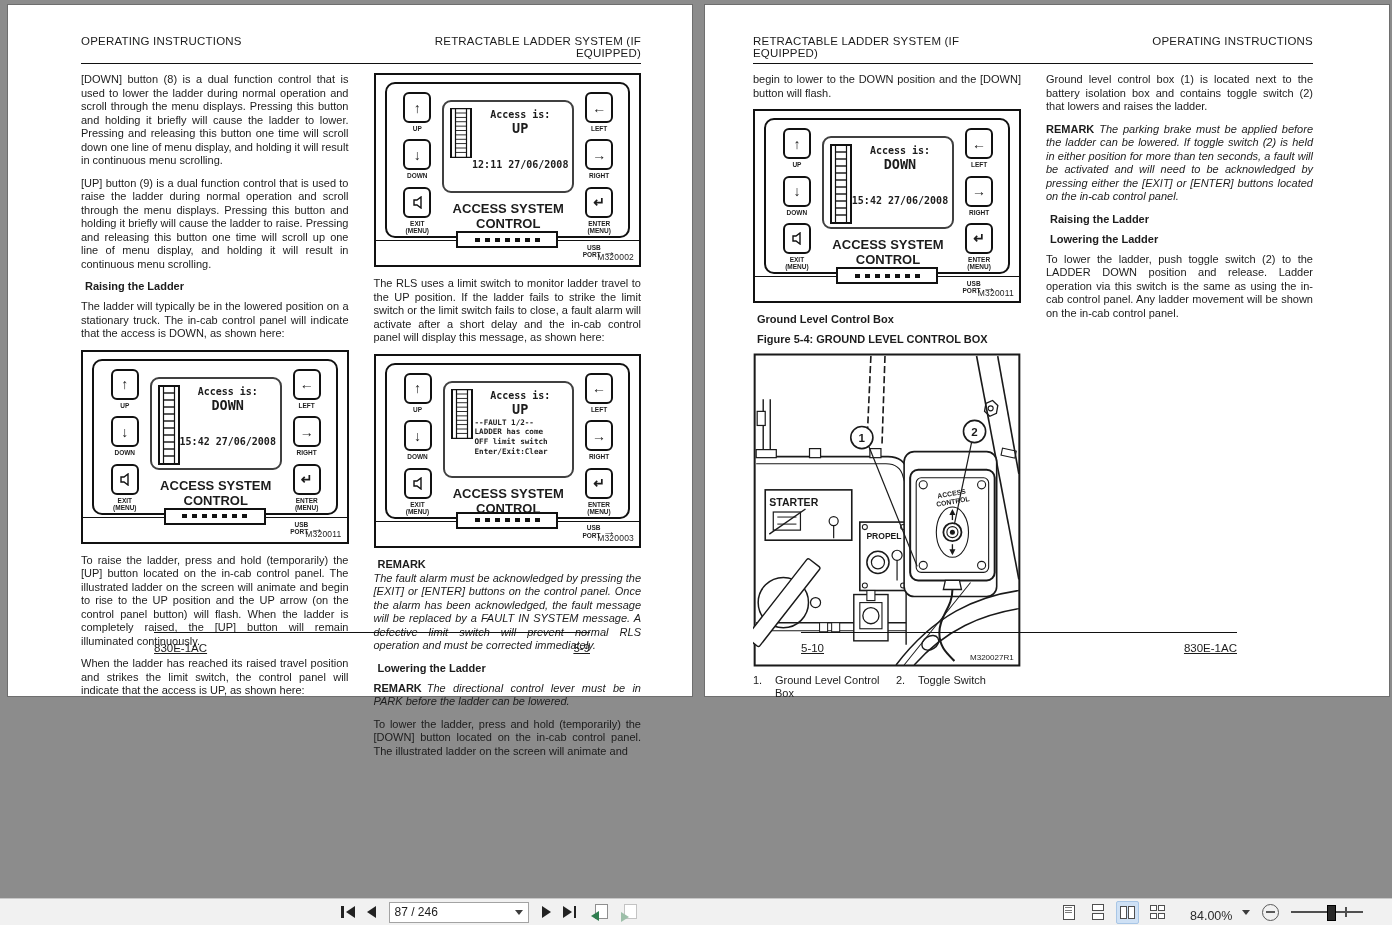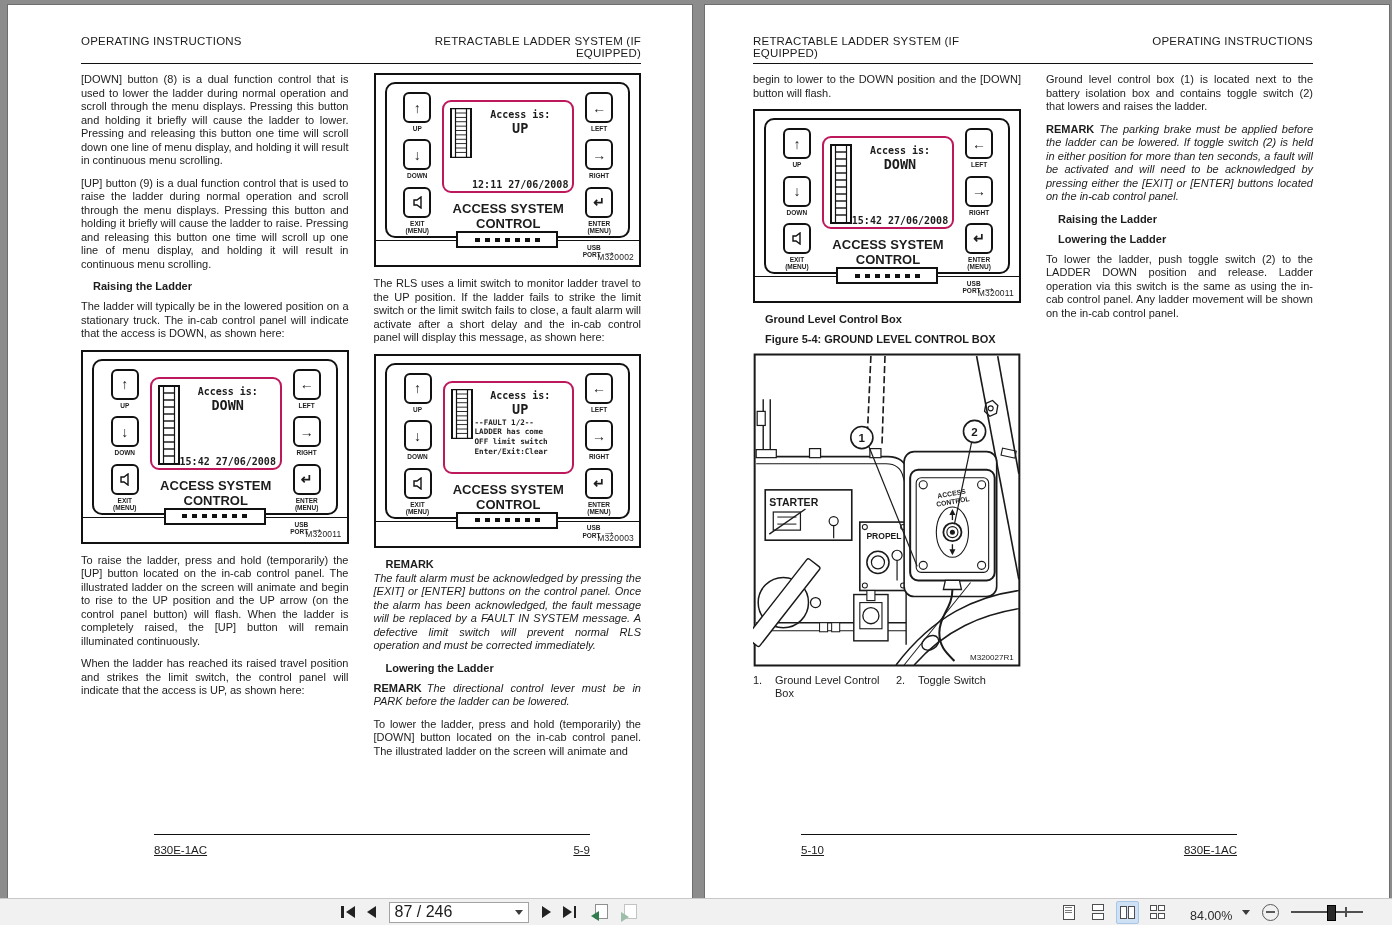--- a/index.html
+++ b/index.html
@@ -2,41 +2,41 @@
 <html><head>
 <meta charset="utf-8">
 <style>
   html,body { margin:0; padding:0; }
   body {
     width:1392px; height:925px; position:relative; overflow:hidden;
     background:#8c8c8c; font-family:"Liberation Sans", sans-serif; color:#1c1c1c;
   }
   
   .page {
-    position:absolute; top:5px; height:893px; width:684px; background:#ffffff;
+    position:absolute; top:5px; height:691px; width:684px; background:#ffffff;
     box-shadow:0 0 0 1px #6e6e6e;
   }
   .page.left  { left:8px; }
   .page.right { left:705px; }
   .page-inner { position:absolute; top:0; bottom:0; }
   .page.left  .page-inner { left:73px; right:51px; }
   .page.right .page-inner { left:48px; right:76px; }
 
   .page-header { display:flex; justify-content:space-between; align-items:flex-start;
                  padding-top:30px; font-size:11.5px; letter-spacing:.2px; }
   .hdr-left  { max-width:300px; }
   .hdr-right { max-width:215px; text-align:right; }
   .page.right .hdr-left { max-width:230px; text-align:left; }
   .hdr-rule { border-bottom:1.5px solid #111; margin-top:4px; }
 
   .cols { display:flex; gap:25px; margin-top:9px; }
   .doc-col { width:268px; }
 
   .body-text { font-size:11px; line-height:1.23; text-align:justify; margin:0 0 9px 0; }
-  .heading   { font-size:11px; font-weight:bold; margin:4px 0 8px 12px; }
+  .heading   { font-size:11px; font-weight:bold; margin:4px 0 8px 4px; }
   .remark-i  { font-style:italic; }
   .remark-b  { font-weight:bold; font-style:normal; margin-right:5px; }
 
   .page-footer { position:absolute; bottom:42px; border-top:1.5px solid #111;
                  display:flex; justify-content:space-between; padding-top:9px; font-size:11.5px;text-decoration:underline; }
   .page.left  .page-footer { left:73px; right:51px; }
   .page.right .page-footer { left:48px; right:76px;gap:28px; }
 
   
   .panel-slot { margin:2px 0 10px 0; }
@@ -54,23 +54,23 @@
   .pbtn-group { display:flex; flex-direction:column; align-items:center; margin-bottom:7px; }
   .pbtn { width:24px; height:27px; border:2px solid #111; border-radius:6px;
           display:flex; align-items:center; justify-content:center;
           font-size:14px; font-weight:bold; background:#fff; }
   .pbtn-label { font-size:6.5px; font-weight:bold; margin-top:2px; text-align:center; line-height:1.15; }
   .usb-group { display:flex; align-items:center; gap:2px; margin-top:2px; }
   .usb-lines { font-size:6.5px; font-weight:bold; line-height:1.15; text-align:right; }
   .usb-arrow { font-size:13px; font-weight:bold; }
 
   .panel-center { flex:1; display:flex; flex-direction:column; align-items:center; padding:0 2px; }
-  .lcd { position:relative; width:100%; max-width:152px; height:97px; border:2px solid #be185d;
+  .lcd { position:relative; width:100%; max-width:152px; height:97px; border:2px solid #404040;
          border-radius:9px; margin-top:8px; display:flex; flex-direction:column; align-items:center;
-         padding:7px 4px 1px 28px; font-family:"DejaVu Sans Mono", monospace; box-sizing:border-box; }
+         padding:7px 4px 21px 28px; font-family:"DejaVu Sans Mono", monospace; box-sizing:border-box; }
   .ladder-wrap { position:absolute; left:6px; top:6px; width:22px; }
   .ladder-down .ladder-wrap { height:80px; }
   .ladder-up   .ladder-wrap { height:50px; }
   .ladder-wrap svg { width:100%; height:100%; display:block; }
   .lcd-label { font-size:10px; font-weight:bold; white-space:nowrap; }
   .lcd-value { font-size:13.5px; font-weight:bold; }
   .lcd-fault { font-size:7.6px; font-weight:bold; line-height:1.3; text-align:left; width:100%;
                padding-left:4px; margin-top:1px; }
   .lcd-time { margin-top:auto; font-size:10px; font-weight:bold; white-space:nowrap; }
   .panel-title { margin-top:9px; font-weight:bold; font-size:13px; text-align:center; line-height:1.15; }
@@ -87,21 +87,21 @@
   
   .toolbar { position:absolute; left:0; right:0; bottom:0; height:26px; background:#f1f1f1;
              border-top:1px solid #c8c8c8; }
   .nav-group { position:absolute; left:338px; top:0; height:26px; display:flex; align-items:center; gap:6px; }
   .zoom-group { position:absolute; left:1058px; top:0; height:26px; display:flex; align-items:center; gap:8px; }
   .tbtn { display:flex; align-items:center; gap:2px; padding:3px; cursor:default; }
   .tri-l { width:0; height:0; border-top:6px solid transparent; border-bottom:6px solid transparent; border-right:9px solid #222; }
   .tri-r { width:0; height:0; border-top:6px solid transparent; border-bottom:6px solid transparent; border-left:9px solid #222; }
   .bar-v { width:2.5px; height:12px; background:#222; }
   .page-box { width:128px; height:19px; background:#fff; border:1px solid #a3a3a3;
-              display:flex; align-items:center; font-size:16px; padding:0 5px; margin:0 4px; }
+              display:flex; align-items:center; font-size:12px; padding:0 5px; margin:0 4px; }
   .page-box .caret { margin-left:auto; }
   .caret { width:0; height:0; border-left:4px solid transparent; border-right:4px solid transparent;
            border-top:5px solid #3c3c3c; }
   .view-icon { position:relative; width:17px; height:17px; margin-left:6px; }
   .view-icon .pg { position:absolute; right:0; top:0; width:11px; height:13px; border:1px solid #8f8f8f; background:#fff; }
   .view-icon .arr { position:absolute; left:0; bottom:0; width:0; height:0;
                     border-top:5px solid transparent; border-bottom:5px solid transparent; }
   .view-icon.prev .arr { border-right:8px solid #2f7d4f; }
   .view-icon.next .arr { border-left:8px solid #9dbfa9; left:auto; right:8px; bottom:-1px; }
   .view-icon.next .pg { border-color:#c3c3c3; }

